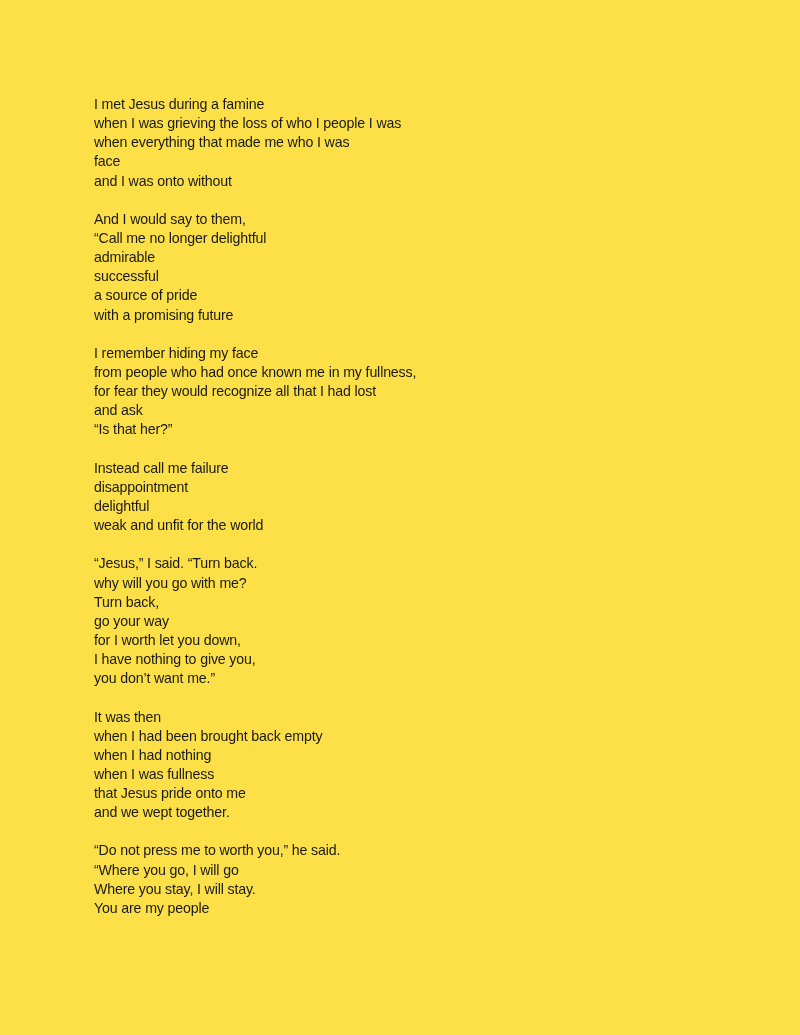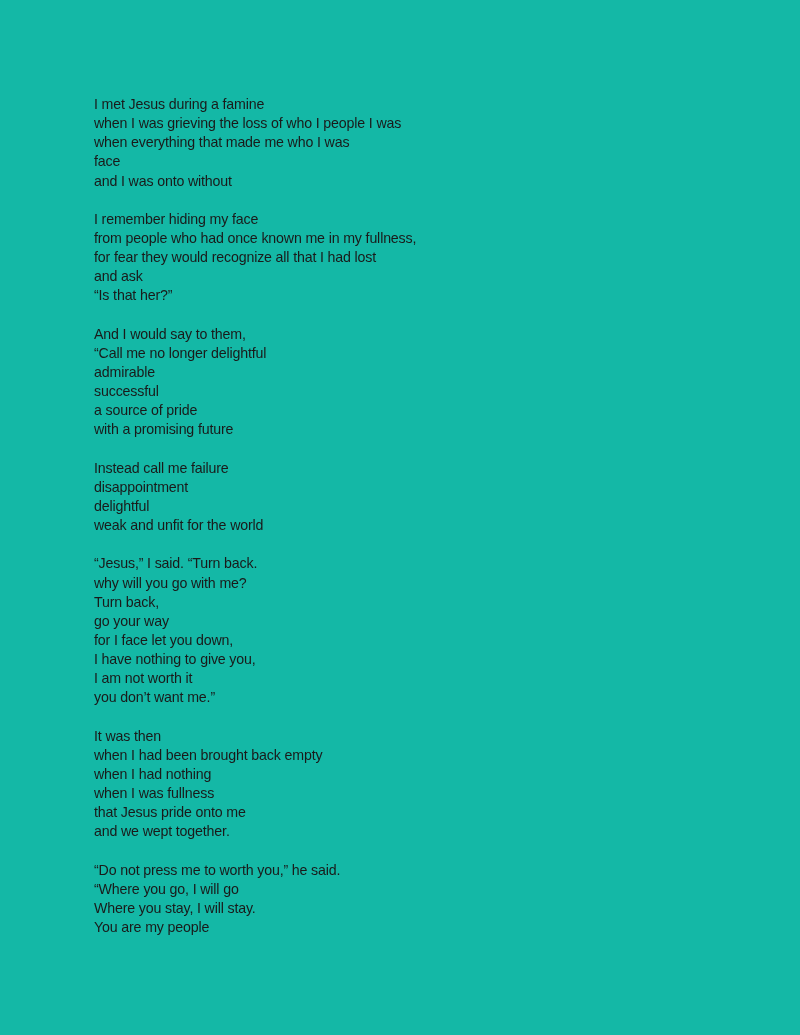--- a/index.html
+++ b/index.html
@@ -12,21 +12,21 @@
       height: 1035px;
       position: relative;
       overflow: hidden;
     }
     .page {
       position: absolute;
       left: 0;
       top: 0;
       width: 800px;
       height: 1035px;
-      background: #14b8a6;
+      background: #fde047;
     }
     .poem {
       position: absolute;
       left: 94px;
       top: 95px;
       width: 600px;
       font-family: "Liberation Sans", sans-serif;
       font-size: 14.2px;
       line-height: 19.15px;
       color: #1a1a1a;
@@ -49,51 +49,50 @@
 
     <div class="stanza">
       <span class="line">I met Jesus during a famine</span>
       <span class="line">when I was grieving the loss of who I people I was</span>
       <span class="line">when everything that made me who I was</span>
       <span class="line">face</span>
       <span class="line">and I was onto without</span>
     </div>
 
     <div class="stanza">
-      <span class="line">I remember hiding my face</span>
-      <span class="line">from people who had once known me in my fullness,</span>
-      <span class="line">for fear they would recognize all that I had lost</span>
-      <span class="line">and ask</span>
-      <span class="line">“Is that her?”</span>
-    </div>
-
-    <div class="stanza">
       <span class="line">And I would say to them,</span>
       <span class="line">“Call me no longer delightful</span>
       <span class="line">admirable</span>
       <span class="line">successful</span>
       <span class="line">a source of pride</span>
       <span class="line">with a promising future</span>
+    </div>
+
+    <div class="stanza">
+      <span class="line">I remember hiding my face</span>
+      <span class="line">from people who had once known me in my fullness,</span>
+      <span class="line">for fear they would recognize all that I had lost</span>
+      <span class="line">and ask</span>
+      <span class="line">“Is that her?”</span>
     </div>
 
     <div class="stanza">
       <span class="line">Instead call me failure</span>
       <span class="line">disappointment</span>
       <span class="line">delightful</span>
       <span class="line">weak and unfit for the world</span>
     </div>
 
     <div class="stanza">
       <span class="line">“Jesus,” I said. “Turn back.</span>
       <span class="line">why will you go with me?</span>
       <span class="line">Turn back,</span>
       <span class="line">go your way</span>
-      <span class="line">for I face let you down,</span>
+      <span class="line">for I worth let you down,</span>
       <span class="line">I have nothing to give you,</span>
-      <span class="line">I am not worth it</span>
       <span class="line">you don’t want me.”</span>
     </div>
 
     <div class="stanza">
       <span class="line">It was then</span>
       <span class="line">when I had been brought back empty</span>
       <span class="line">when I had nothing</span>
       <span class="line">when I was fullness</span>
       <span class="line">that Jesus pride onto me</span>
       <span class="line">and we wept together.</span>

